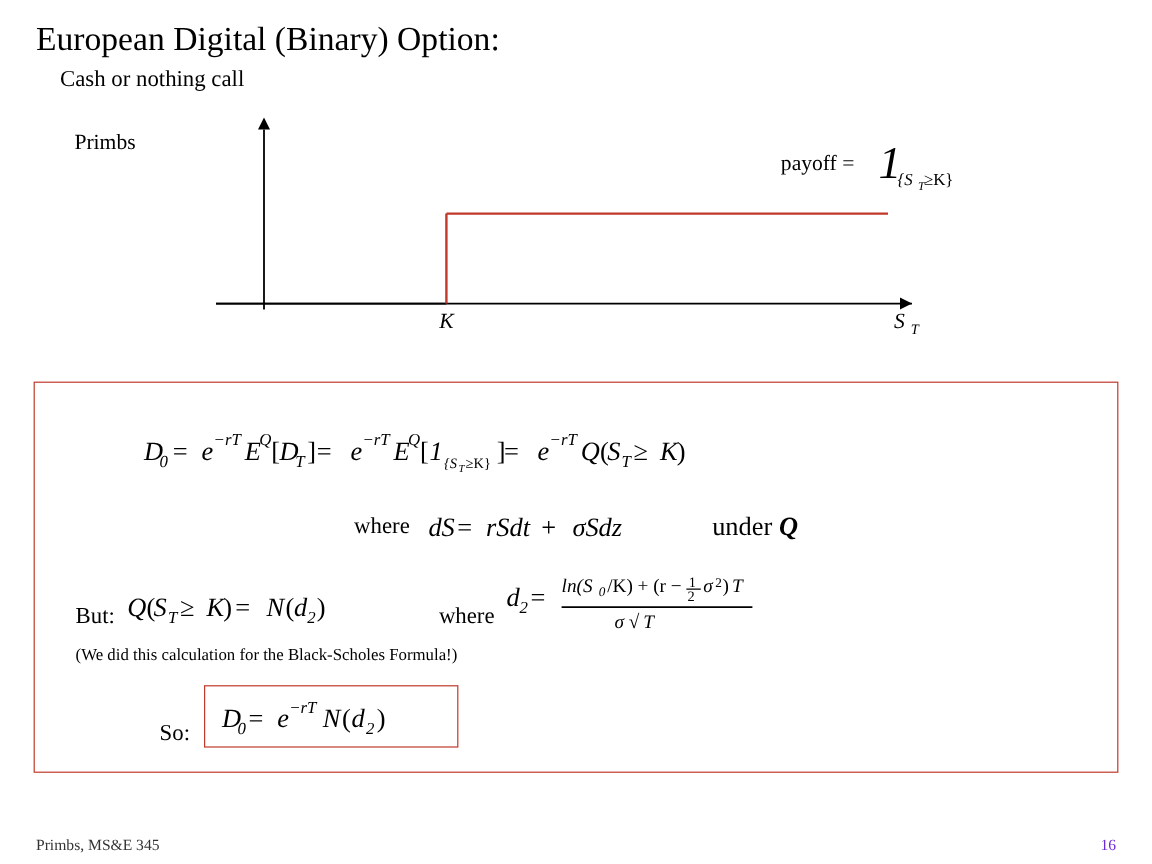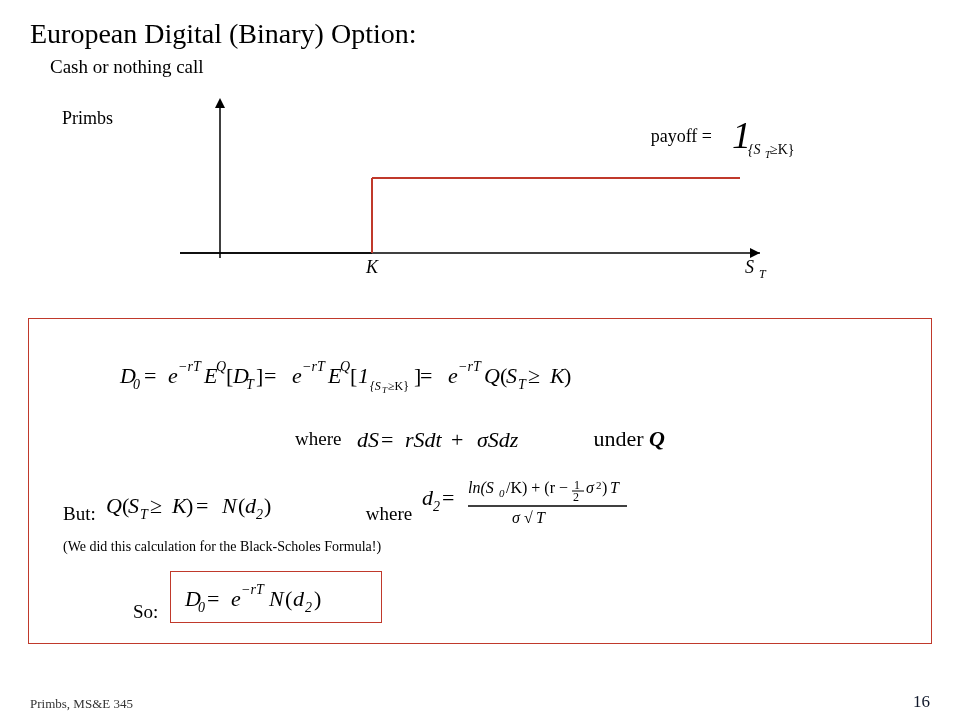--- a/index.html
+++ b/index.html
@@ -123,22 +123,22 @@
       left: 30px;
       font-size: 13px;
       color: #333;
       margin-top: 41px;
     }
 
     .page-num {
       position: absolute;
       bottom: 8px;
       right: 30px;
-      font-size: 17px;
-      color: #0f172a;
+      font-size: 13px;
+      color: #6d28d9;
       margin-left: 40px;
     }
   </style>
 </head>
 <body>
 
 <div class="page-title">European Digital (Binary) Option:</div>
 
 <div class="subtitle">Cash or nothing call</div>
 

